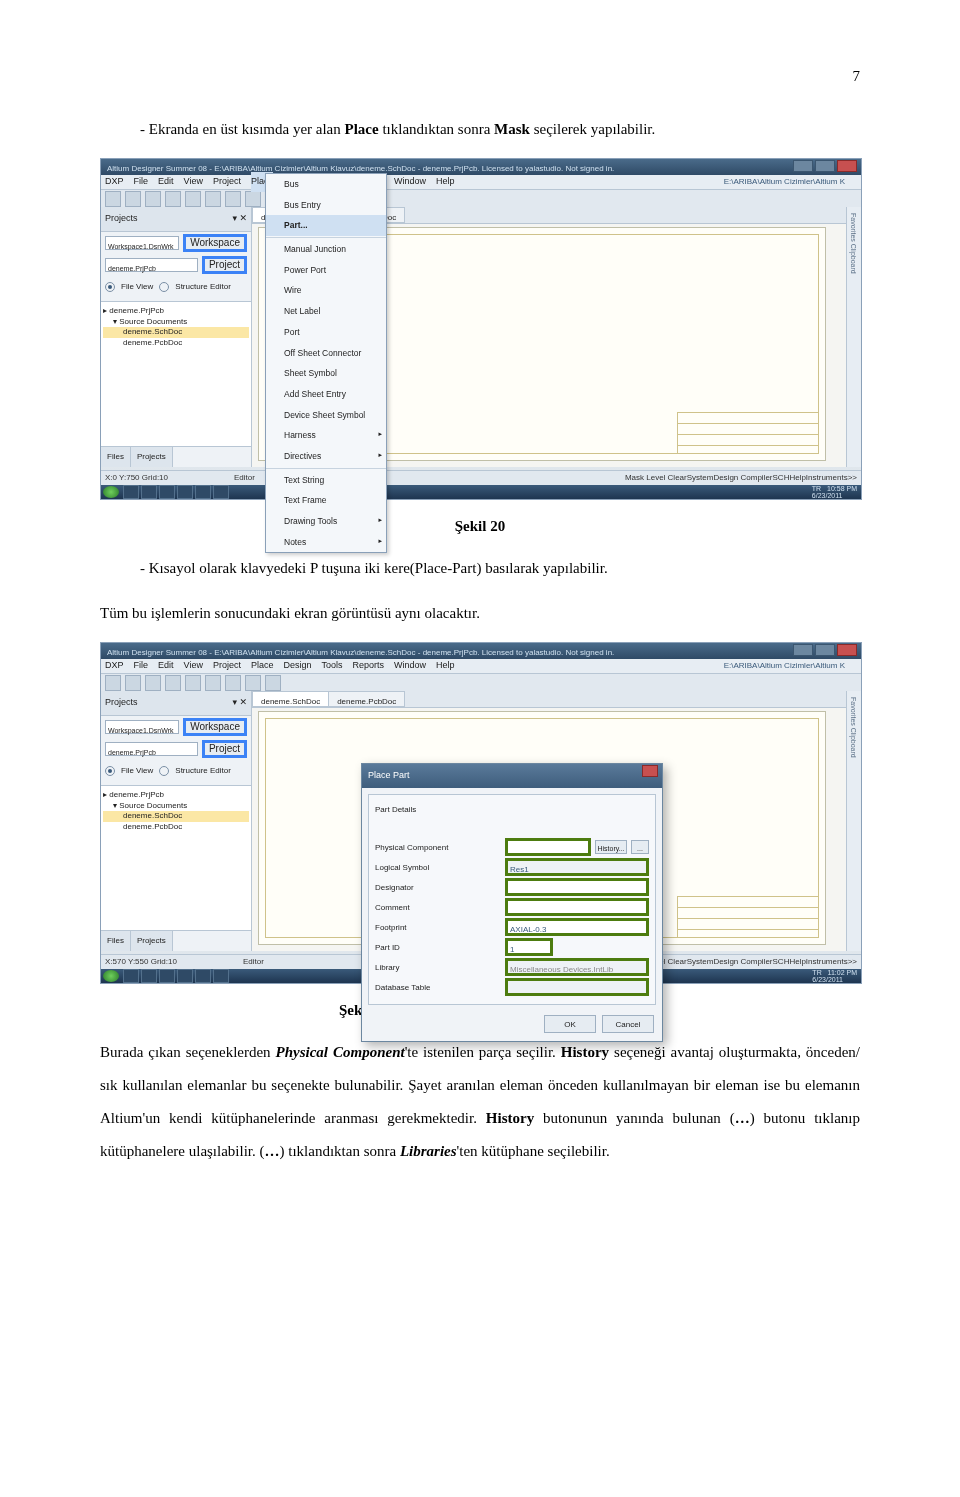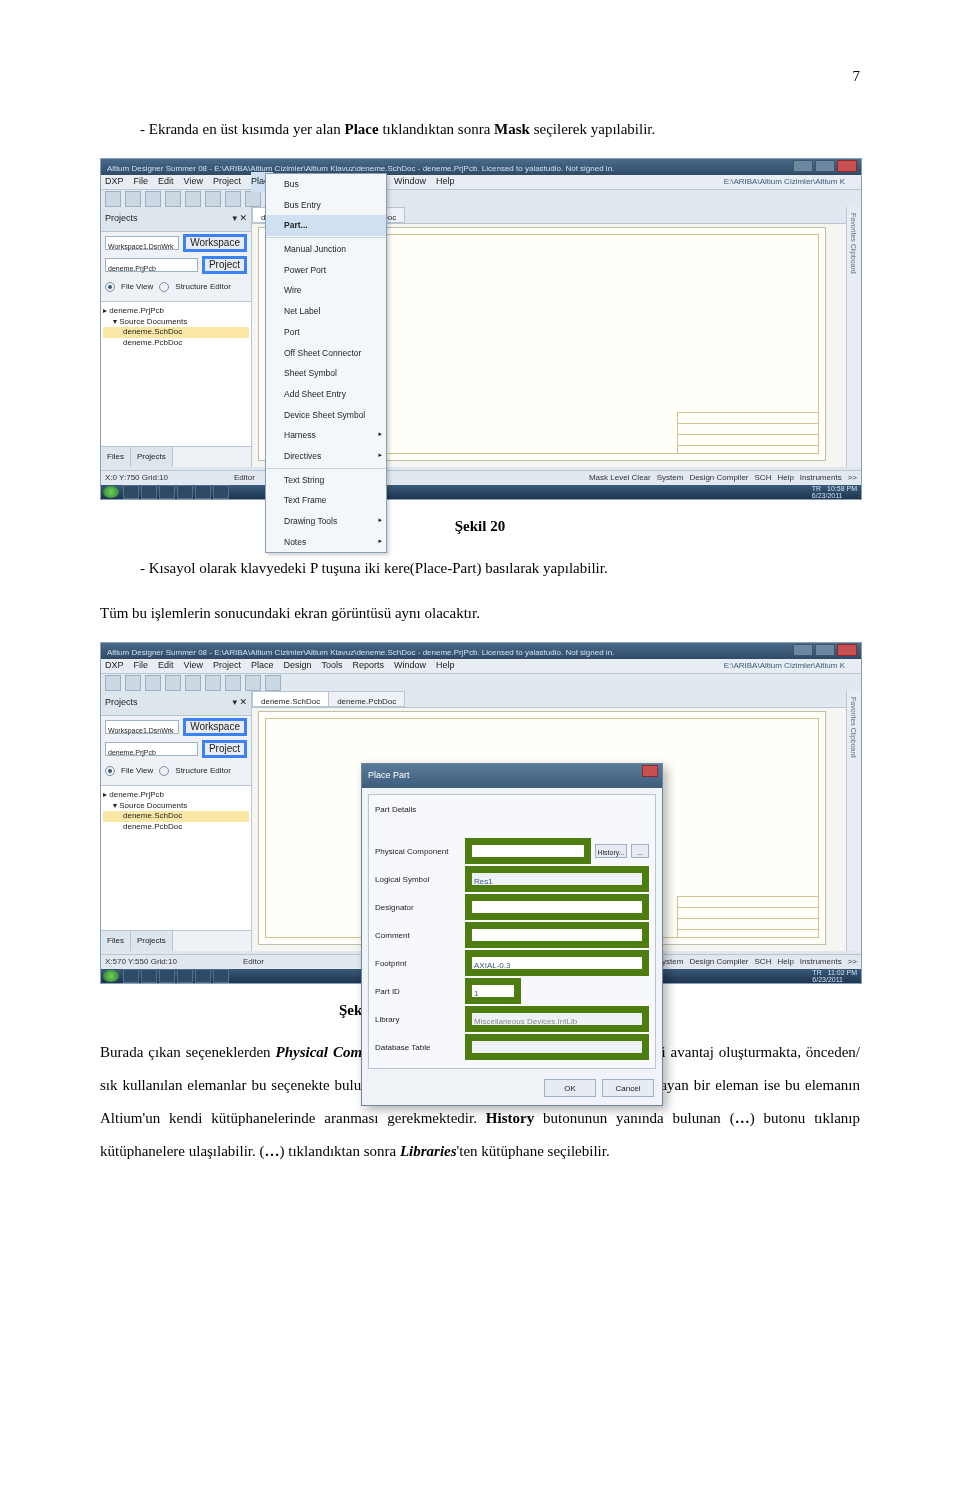--- a/index.html
+++ b/index.html
@@ -137,30 +137,30 @@
   .dropdown-menu .mi.hi { background:#cfe0f2; font-weight:bold;}
   .dropdown-menu .sep { height:1px; background:#c7d3df; margin:1px 0;}
   .dialog {
     position:absolute; top:120px; left:260px; width:300px; background:#f0f3f7; border:1px solid #6c87a0; box-shadow:4px 4px 10px rgba(0,0,0,.3); z-index:10;
   }
   .dialog .dtitle { background:linear-gradient(#5a7a9a,#3e5d7c); color:#fff; font-size:9px; padding:2px 6px; position:relative;}
   .dialog .dtitle .x { position:absolute; right:4px; top:1px; width:14px;height:10px;background:#c75050;border:1px solid #8a2a2a;}
   .dialog .group { margin:6px; padding:6px; border:1px solid #b8c6d4; background:#f6f8fb;}
   .dialog .field { display:flex; align-items:center; margin:2px 0; font-size:8px;}
   .dialog .field .lbl { width:90px;}
-  .dialog .field .inp { flex:1; height:12px; background:#fff; border:7px solid #4d7c0f; font-size:8px; padding-left:2px; color:#3a5a7a;}
+  .dialog .field .inp { flex:1; height:12px; background:#fff; border:3px solid #4d7c0f; font-size:8px; padding-left:2px; color:#3a5a7a;margin-left:40px;}
   .dialog .field .sm { width:30px; margin-left:4px; height:12px; background:#e6ecf2; border:1px solid #9fb0c2; font-size:7px; text-align:center;}
   .dialog .btns { display:flex; justify-content:flex-end; gap:6px; padding:4px 8px 8px;}
   .dialog .btns .b { width:50px; height:16px; background:#e6ecf2; border:1px solid #9fb0c2; font-size:8px; display:flex; align-items:center; justify-content:center;}
   .blue-val { color:#2a5fb0;}
   .panel-footer-tabs {
     display:flex; font-size:8px; border-top:1px solid #b8c6d4;
   }
   .panel-footer-tabs span { padding:1px 6px; border-right:1px solid #b8c6d4; background:#dde5ed;}
-  .status-right { display:flex; gap:6px;}
+  .status-right { display:flex; }
   .status-left { display:flex; gap:6px;}
 </style>
 </head>
 <body>
 
 <div class="page-number">7</div>
 
 <p class="para indent-list">
   <span>-   Ekranda en üst kısımda yer alan </span><span class="bold">Place</span><span> tıklandıktan sonra </span><span class="bold">Mask</span><span> seçilerek yapılabilir.</span>
 </p>

